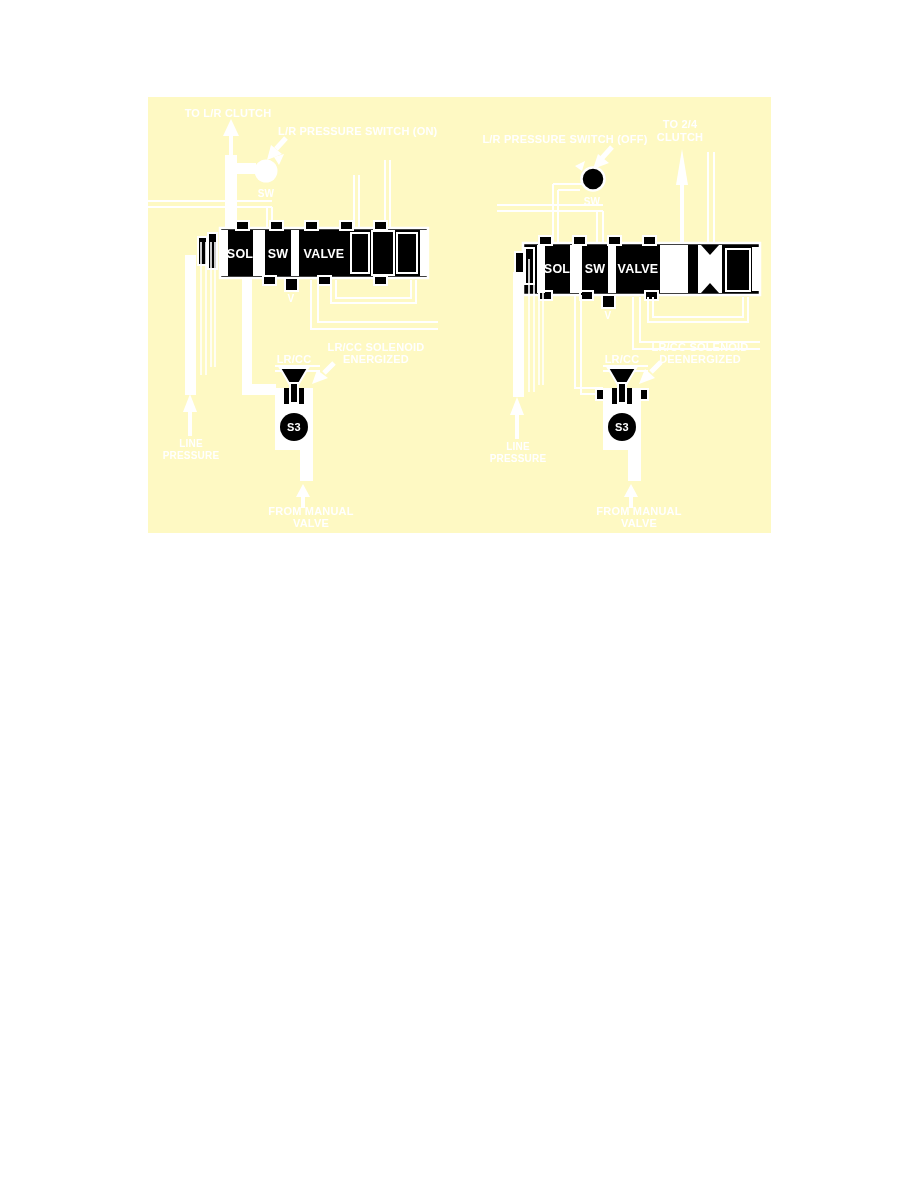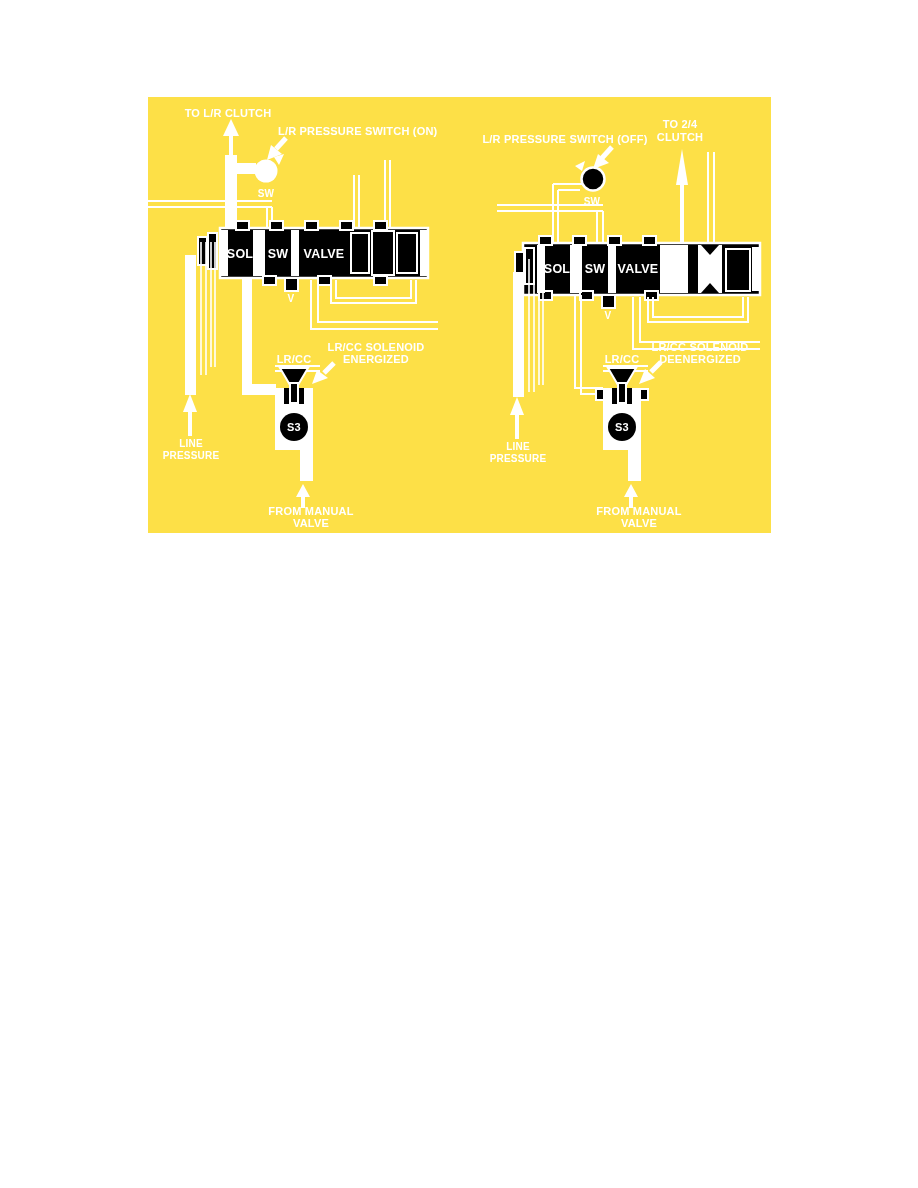--- a/index.html
+++ b/index.html
@@ -1,18 +1,18 @@
 <!DOCTYPE html>
 <html><head>
 <meta charset="utf-8">
 <style>
   html,body{margin:0;padding:0;background:#fff;}
   .page{position:relative;width:918px;height:1188px;background:#ffffff;overflow:hidden;
         font-family:"Liberation Sans",sans-serif;}
-  .diagram-box{position:absolute;left:148px;top:97px;width:623px;height:436px;background:#fde047;}
+  .diagram-box{position:absolute;left:148px;top:97px;width:623px;height:436px;background:#fef9c3;}
   svg{display:block;}
   .fg{fill:#fff;}
   .bg{fill:#000;}
   .outline{fill:#000;stroke:#fff;stroke-width:2.5;}
   .outline2{fill:#000;stroke:#fff;stroke-width:2;}
   .tab{fill:#000;stroke:#fff;stroke-width:2;}
   .pipe{fill:none;stroke:#fff;stroke-width:2;}
   .pipe-thin{fill:none;stroke:#fff;stroke-width:1.6;}
   .thick{stroke:#fff;stroke-width:5;fill:none;}
   .lbl{fill:#fff;font-family:"Liberation Sans",sans-serif;font-weight:bold;font-size:11px;

